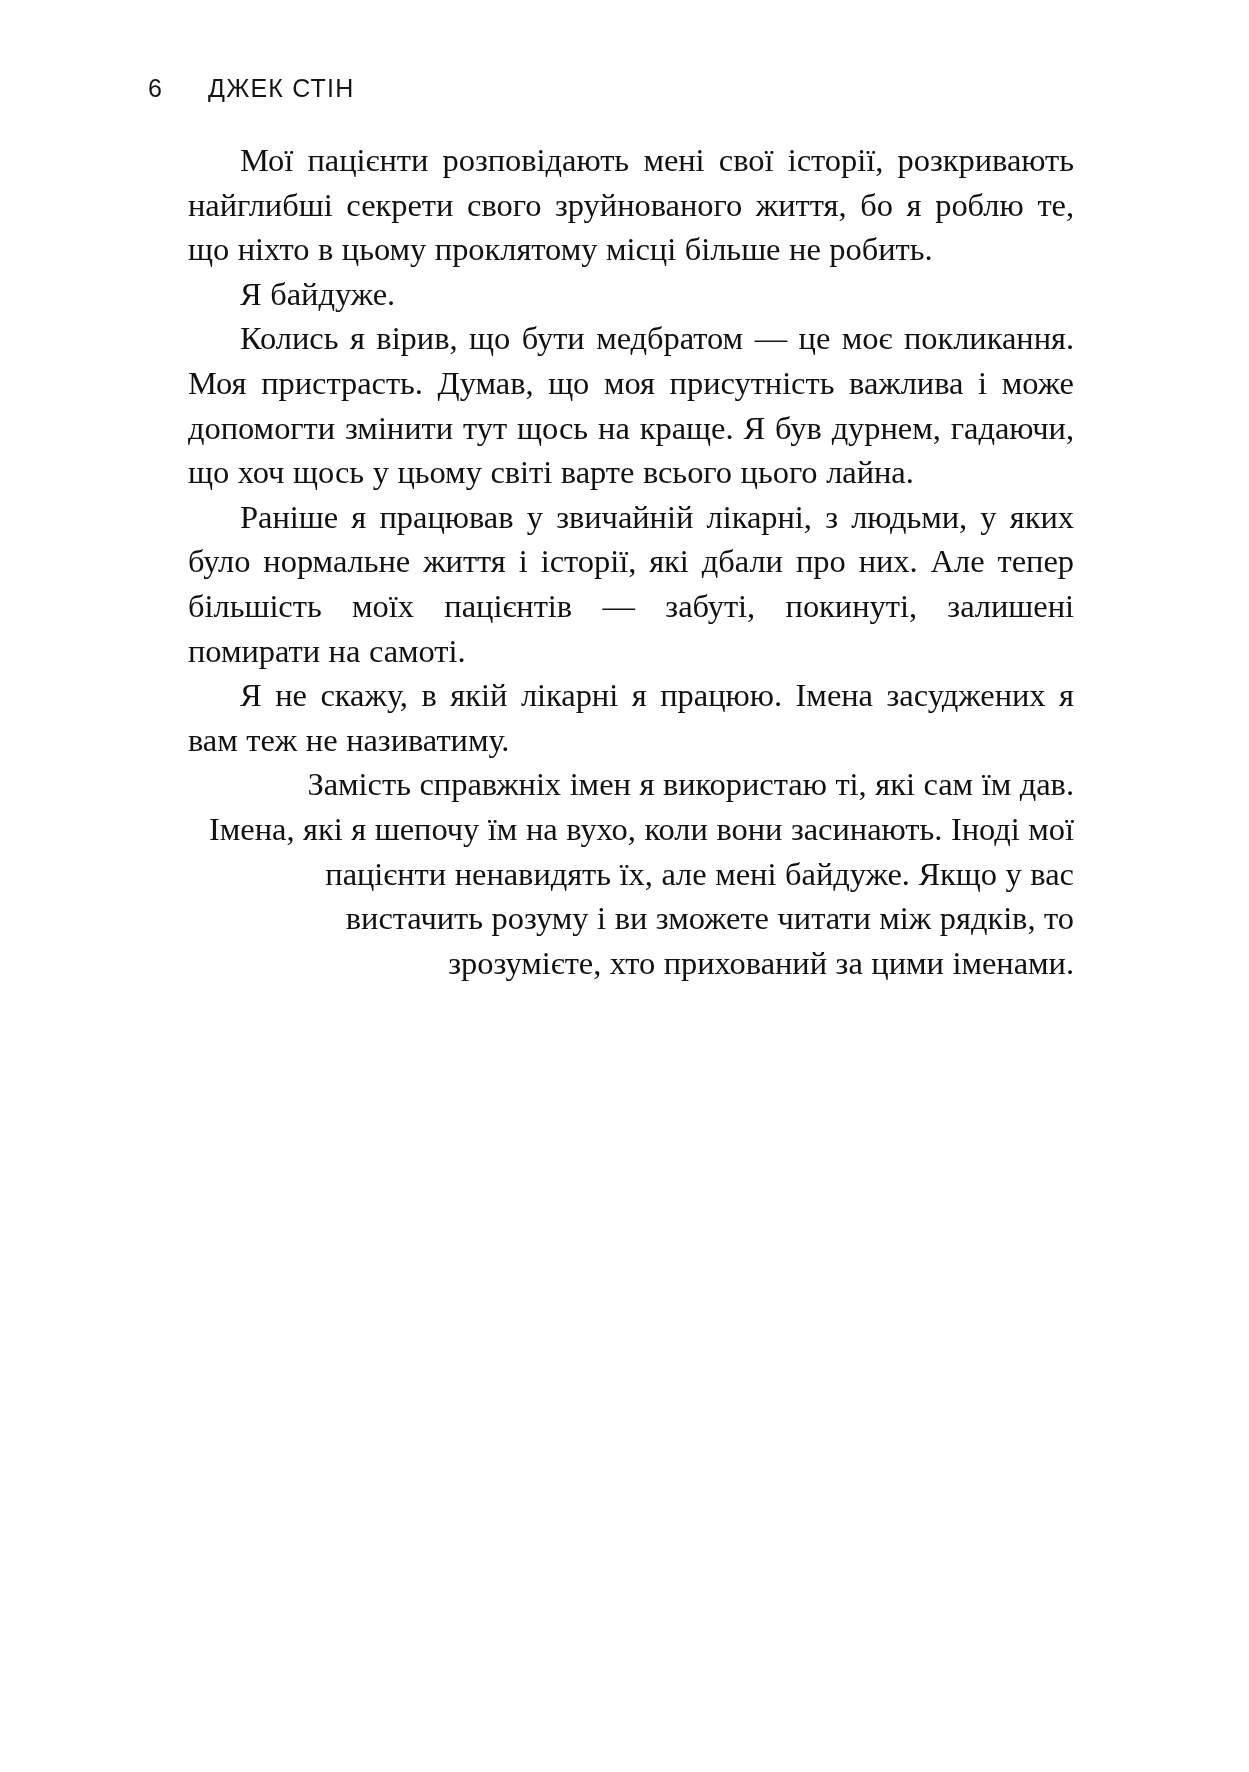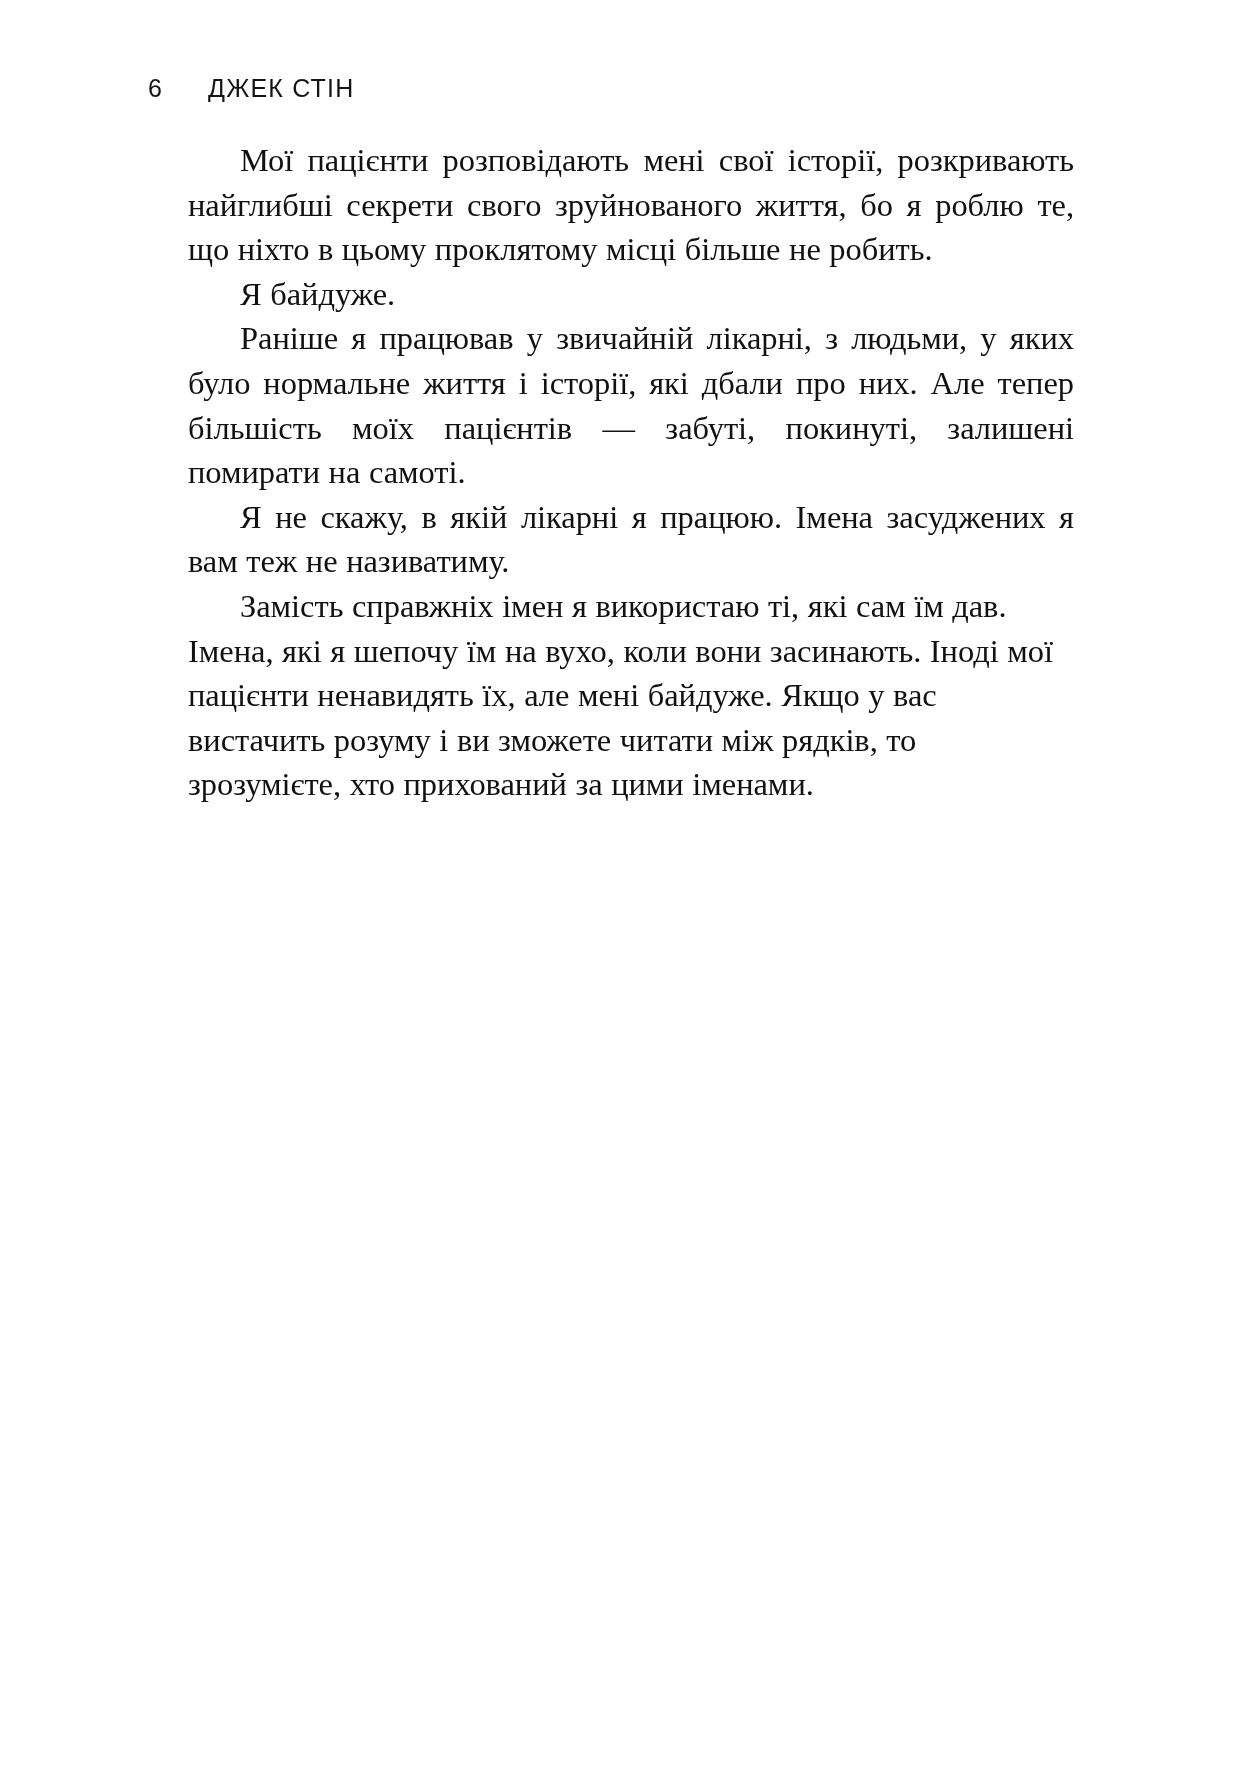--- a/index.html
+++ b/index.html
@@ -59,34 +59,35 @@
     text-indent: 52px;
     font-size: 32.5px;
     line-height: 44.6px;
     letter-spacing: -0.05px;
     word-spacing: 0.5px;
     font-family: "Liberation Serif", "DejaVu Serif", serif;
     hyphens: manual;
     -webkit-hyphens: manual;
   }
   .text-block p:last-child {
-    text-align: left;
+    text-align: right;
   }
 </style>
 </head>
 <body>
 
 <div class="page">
 
   <div class="running-header">
     <span class="folio">6</span>
     <span class="book-author">ДЖЕК СТІН</span>
   </div>
 
   <div class="text-block">
     <p>Мої пацієнти розповідають мені свої історії, розкривають найглибші секрети свого зруйнованого життя, бо я роблю те, що ніхто в цьому проклятому місці більше не робить.</p>
     <p>Я байдуже.</p>
+    <p>Колись я вірив, що бути медбратом — це моє покликання. Моя пристрасть. Думав, що моя присутність важлива і може допомогти змінити тут щось на краще. Я був дурнем, гадаючи, що хоч щось у цьому світі варте всього цього лайна.</p>
     <p>Раніше я працював у звичайній лікарні, з людьми, у яких було нормальне життя і історії, які дбали про них. Але тепер більшість моїх пацієнтів — забуті, покинуті, залишені помирати на самоті.</p>
     <p>Я не скажу, в якій лікарні я працюю. Імена засуджених я вам теж не називатиму.</p>
     <p>Замість справжніх імен я використаю ті, які сам їм дав. Імена, які я шепочу їм на вухо, коли вони засинають. Іноді мої пацієнти ненавидять їх, але мені байдуже. Якщо у вас вистачить розуму і ви зможете читати між рядків, то зрозумієте, хто прихований за цими іменами.</p>
   </div>
 
 </div>
 
 </body></html>

